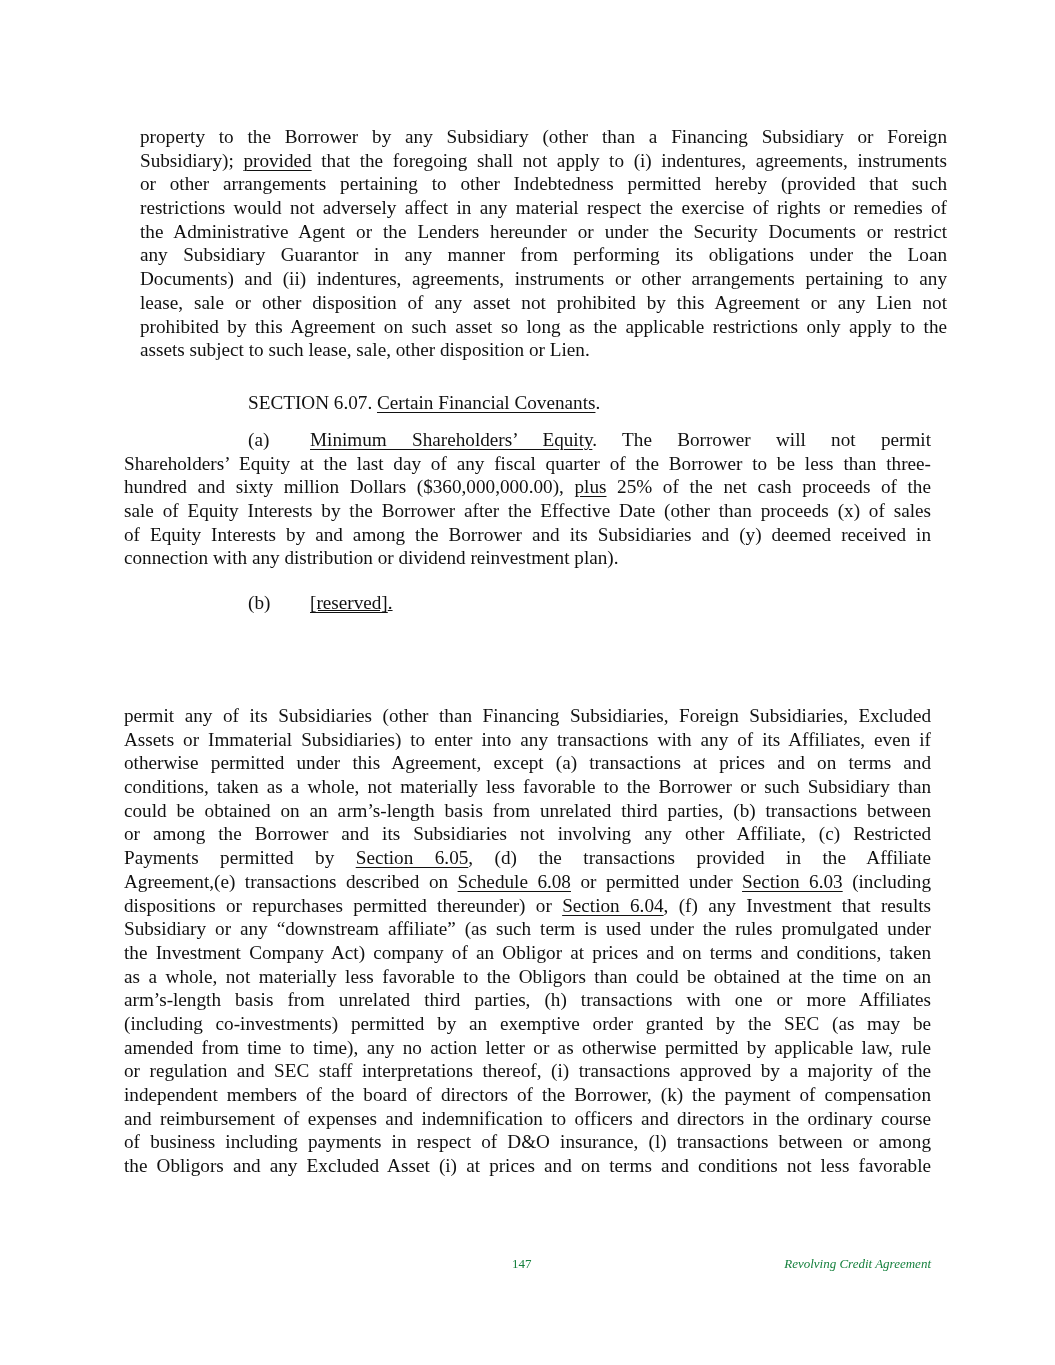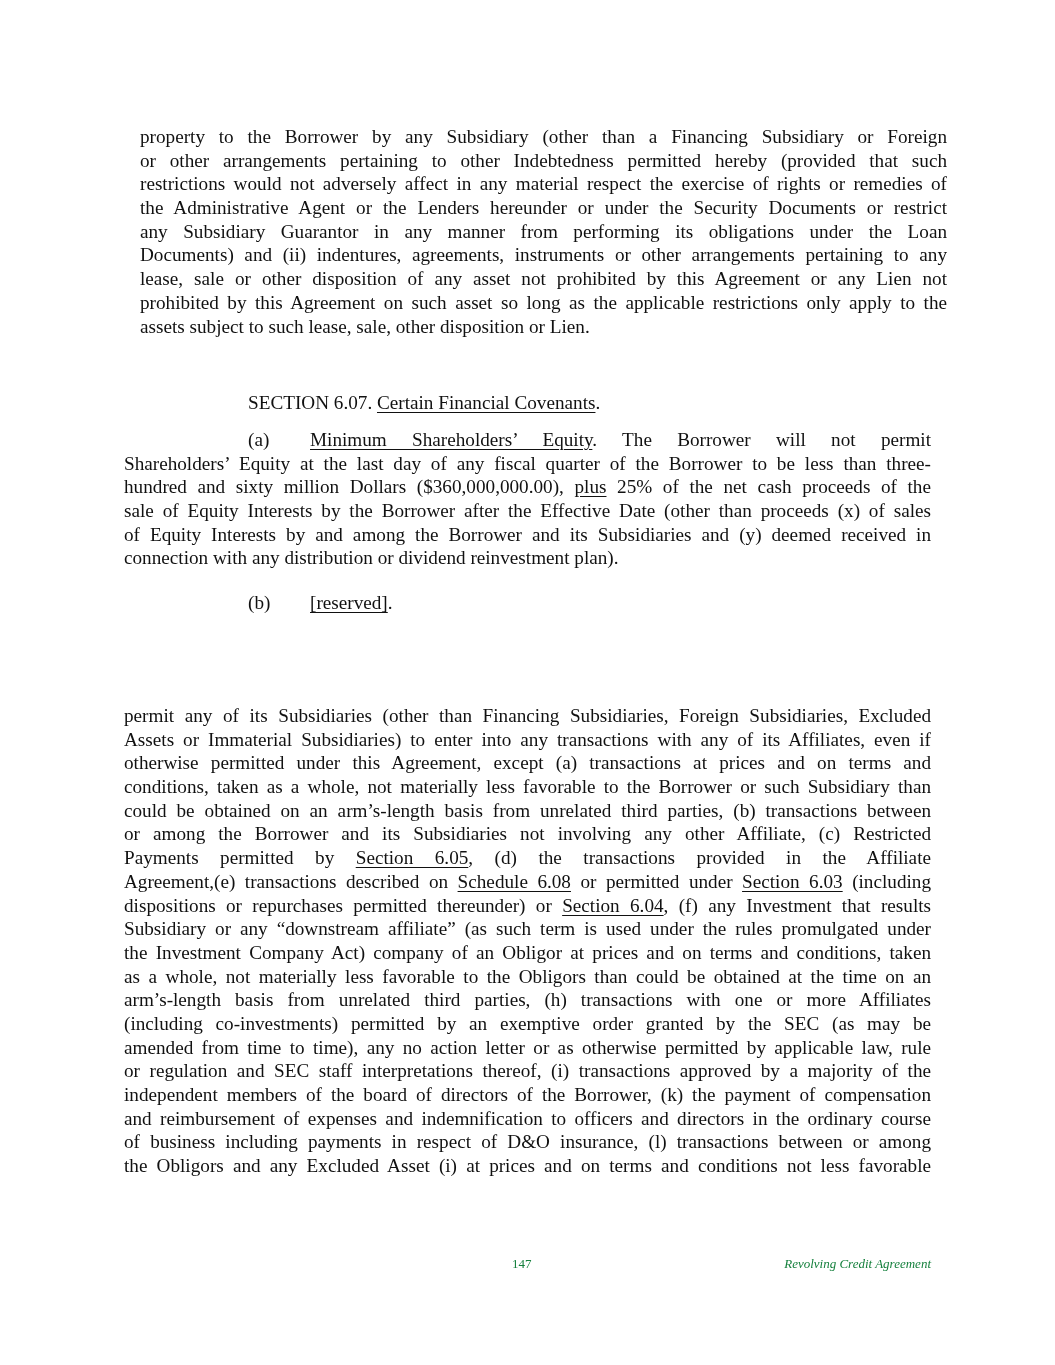--- a/index.html
+++ b/index.html
@@ -26,20 +26,21 @@
   .page-number { position: absolute; left: 388px; top: 0; }
   .footer-title { position: absolute; right: 0; top: 0; font-style: italic; }
 </style>
 </head>
 <body>
 
 <div class="page">
 
   <div class="text-block" style="top:125px;margin-left:16px;">
       <div class="line"><span>property to the Borrower by any Subsidiary (other than a Financing Subsidiary or Foreign</span></div>
+      <div class="line"><span>Subsidiary); </span><span class="u">provided</span><span> that the foregoing shall not apply to (i) indentures, agreements, instruments</span></div>
       <div class="line"><span>or other arrangements pertaining to other Indebtedness permitted hereby (provided that such</span></div>
       <div class="line"><span>restrictions would not adversely affect in any material respect the exercise of rights or remedies of</span></div>
       <div class="line"><span>the Administrative Agent or the Lenders hereunder or under the Security Documents or restrict</span></div>
       <div class="line"><span>any Subsidiary Guarantor in any manner from performing its obligations under the Loan</span></div>
       <div class="line"><span>Documents) and (ii) indentures, agreements, instruments or other arrangements pertaining to any</span></div>
       <div class="line"><span>lease, sale or other disposition of any asset not prohibited by this Agreement or any Lien not</span></div>
       <div class="line"><span>prohibited by this Agreement on such asset so long as the applicable restrictions only apply to the</span></div>
       <div class="line last"><span>assets subject to such lease, sale, other disposition or Lien.</span></div>
     </div>
 
@@ -49,21 +50,21 @@
 
   <div class="text-block" style="top:428px;">
       <div class="line" style="padding-left: 124px;"><span class="label-tab">(a)</span><span class="u">Minimum Shareholders’ Equity</span><span>.  The Borrower will not permit</span></div>
       <div class="line"><span>Shareholders’ Equity at the last day of any fiscal quarter of the Borrower to be less than three-</span></div>
       <div class="line"><span>hundred and sixty million Dollars ($360,000,000.00), </span><span class="u">plus</span><span> 25% of the net cash proceeds of the</span></div>
       <div class="line"><span>sale of Equity Interests by the Borrower after the Effective Date (other than proceeds (x) of sales</span></div>
       <div class="line"><span>of Equity Interests by and among the Borrower and its Subsidiaries and (y) deemed received in</span></div>
       <div class="line last"><span>connection with any distribution or dividend reinvestment plan).</span></div>
     </div>
 
-  <div class="text-block" style="top:591px;">
+  <div class="text-block" style="top:591px;text-decoration:underline;">
       <div class="line last" style="padding-left: 124px;"><span class="label-tab">(b)</span><span class="u">[reserved]</span><span>.</span></div>
     </div>
 
 
   <div class="text-block" style="top:704px;">
       <div class="line"><span>permit any of its Subsidiaries (other than Financing Subsidiaries, Foreign Subsidiaries, Excluded</span></div>
       <div class="line"><span>Assets or Immaterial Subsidiaries) to enter into any transactions with any of its Affiliates, even if</span></div>
       <div class="line"><span>otherwise permitted under this Agreement, except (a) transactions at prices and on terms and</span></div>
       <div class="line"><span>conditions, taken as a whole, not materially less favorable to the Borrower or such Subsidiary than</span></div>
       <div class="line"><span>could be obtained on an arm’s-length basis from unrelated third parties, (b) transactions between</span></div>

